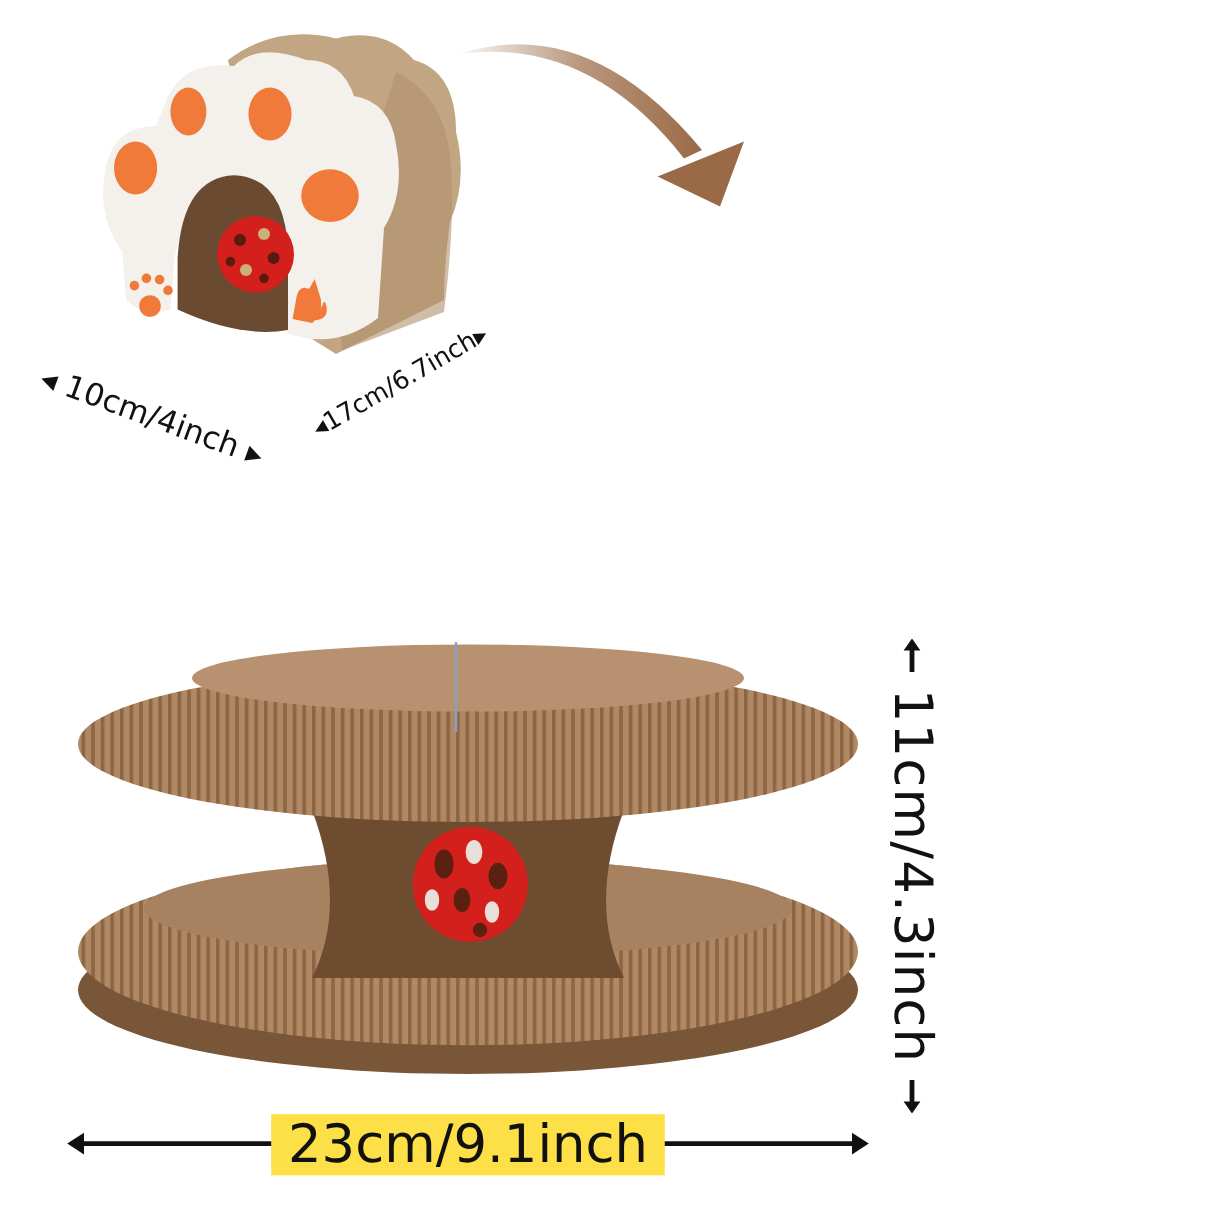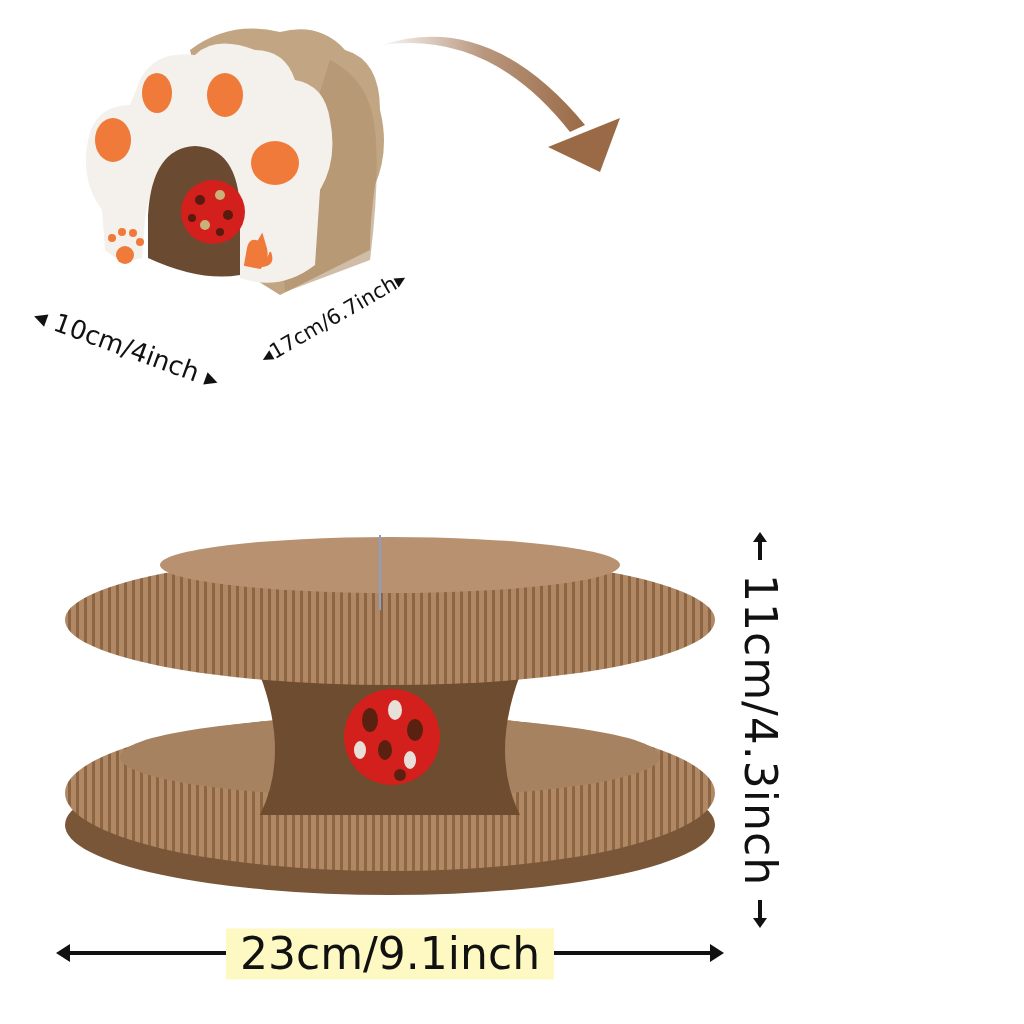--- a/index.html
+++ b/index.html
@@ -7,21 +7,21 @@
   .abs{position:absolute;}
   .dim-label{color:#111;white-space:nowrap;}
   #folded-box{left:80px;top:20px;width:320px;height:280px;}
   #curved-arrow{left:370px;top:20px;width:270px;height:170px;}
   #label-width-small{left:40px;top:300px;font-size:26px;transform:rotate(20deg);transform-origin:left top;}
   #label-depth-small{left:268px;top:345px;font-size:21px;transform:rotate(-30deg);transform-origin:left bottom;}
   #expanded-toy{left:60px;top:525px;width:660px;height:380px;}
   #label-height{left:720px;top:520px;width:80px;height:420px;}
   #label-height .txt{position:absolute;left:40px;top:210px;font-size:44px;transform:translate(-50%,-50%) rotate(90deg);letter-spacing:1px;}
   #label-width{left:40px;top:920px;width:700px;height:70px;}
-  #label-width .txt{position:absolute;left:50%;top:50%;transform:translate(-50%,-52%);font-size:44px;background:#fef9c3;padding:0 14px;}
+  #label-width .txt{position:absolute;left:50%;top:50%;transform:translate(-50%,-52%);font-size:44px;background:#fde047;padding:0 14px;}
 </style>
 </head>
 <body>
 
 <div id="folded-box" class="abs">
   <svg width="320" height="280" viewBox="0 0 320 280">
 
     <path d="M110 30 Q150 0 200 12 Q240 2 265 30 Q300 40 300 90 Q310 130 295 165 Q290 200 290 230 L200 275 L160 250 Z" fill="#c2a583"></path>
     <path d="M250 40 Q290 60 295 110 Q300 160 290 240 L205 272 L200 200 Z" fill="#b0916d" opacity="0.6"></path>
 

